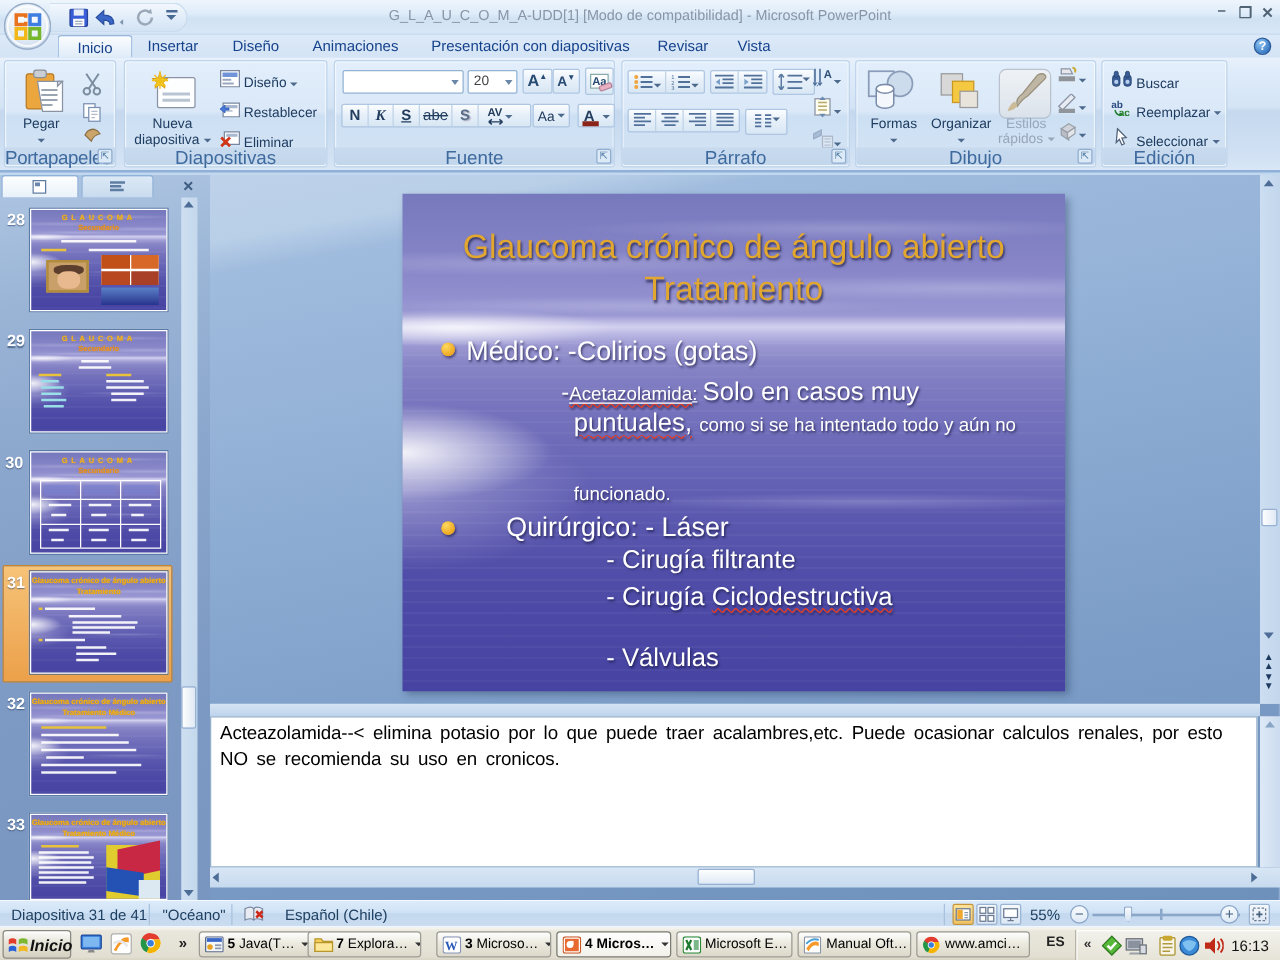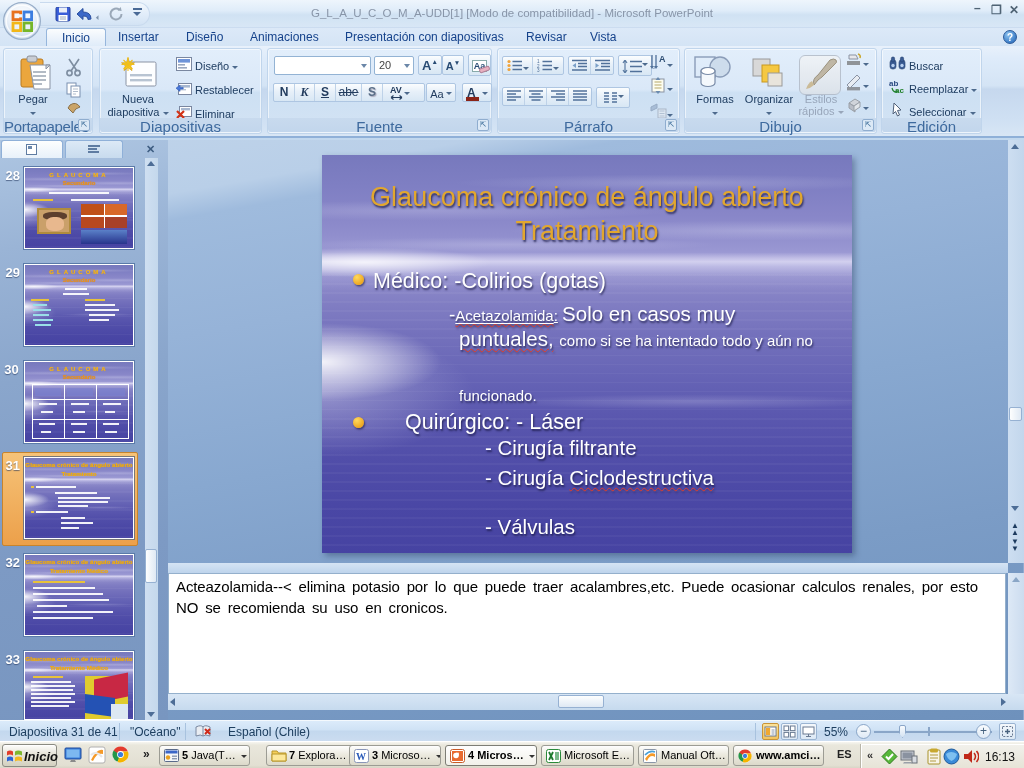--- a/index.html
+++ b/index.html
@@ -722,21 +722,21 @@
     <div class="abs" style="left:143px;top:5px;font-size:12px;font-weight:bold;color:#222;">»</div>
     <div class="taskbtn" style="left:159px;width:91px;">
       <svg class="tbi" width="15" height="13" viewBox="0 0 15 13">
           <rect x="0.5" y="0.5" width="14" height="12" rx="1" fill="#f4f6f8" stroke="#5a6a8a"></rect>
           <rect x="1.5" y="1.5" width="12" height="3" fill="#3a66c8"></rect>
           <circle cx="4" cy="8.5" r="2.2" fill="#e8a020"></circle>
           <rect x="8" y="6.5" width="5" height="1.4" fill="#8a98b0"></rect>
           <rect x="8" y="9" width="5" height="1.4" fill="#8a98b0"></rect>
         </svg>
       <b>5</b> Java(T… <span class="darr" style="border-top-color:#333;margin-left:2px;"></span></div>
-    <div class="taskbtn" style="left:266px;width:91px;">
+    <div class="taskbtn" style="left:246px;width:91px;">
       <svg class="tbi" width="16" height="13" viewBox="0 0 16 13">
           <path d="M1 2 h5 l1.5 2 H15 V12 H1 Z" fill="#f5cf5a" stroke="#b8962a"></path>
           <path d="M1 5 h14 v7 h-14 z" fill="#fde89a" stroke="#b8962a"></path>
         </svg>
       <b>7</b> Explora… <span class="darr" style="border-top-color:#333;margin-left:2px;"></span></div>
     <div class="taskbtn" style="left:349px;width:92px;">
       <svg class="tbi" width="15" height="14" viewBox="0 0 15 14">
           <rect x="0.5" y="0.5" width="14" height="13" rx="2" fill="#fff" stroke="#8a96b8"></rect>
           <text x="2" y="11" font-size="10" font-weight="bold" fill="#2a5ab8" font-family="serif">W</text>
         </svg>
@@ -756,21 +756,21 @@
           <rect x="9" y="3" width="4" height="8" fill="#7ab88a"></rect>
         </svg>
       Microsoft E…</div>
     <div class="taskbtn" style="left:638px;width:91px;">
       <svg class="tbi" width="14" height="14" viewBox="0 0 14 14">
           <rect x="0.5" y="0.5" width="13" height="13" rx="1" fill="#fff" stroke="#8a96a8"></rect>
           <path d="M2 10 Q7 2 12 5 L12 8 Q7 5 4 12 Z" fill="#f59a28"></path>
           <path d="M2 6 Q7 1 12 3" stroke="#48a0d8" stroke-width="1.6" fill="none"></path>
         </svg>
       Manual Oft…</div>
-    <div class="taskbtn" style="left:733px;width:91px;font-weight:bold;">
+    <div class="taskbtn" style="left:733px;width:91px;">
       <svg class="tbi" width="14" height="14" viewBox="0 0 17 17">
           <circle cx="8.5" cy="8.5" r="8" fill="#fff"></circle>
           <path d="M8.5 .5 a8 8 0 0 1 7.4 5 l-7.4 0 z M8.5 .5 a8 8 0 0 0 -6.9 3.9 l3.5 6 3.4 -5.9 z" fill="#e33b2e"></path>
           <path d="M1.6 4.4 a8 8 0 0 0 3.8 11.4 l3.6 -6.2 z" fill="#259648"></path>
           <path d="M5.6 15.9 a8 8 0 0 0 10.3 -10.4 l-7.2 0 z" fill="#f5b400"></path>
           <circle cx="8.5" cy="8.5" r="3.4" fill="#fff"></circle>
           <circle cx="8.5" cy="8.5" r="2.6" fill="#3a7edc"></circle>
         </svg>
       www.amci…</div>
     <div class="abs" style="left:837px;top:6px;font-size:11px;font-weight:bold;color:#222;">ES</div>

